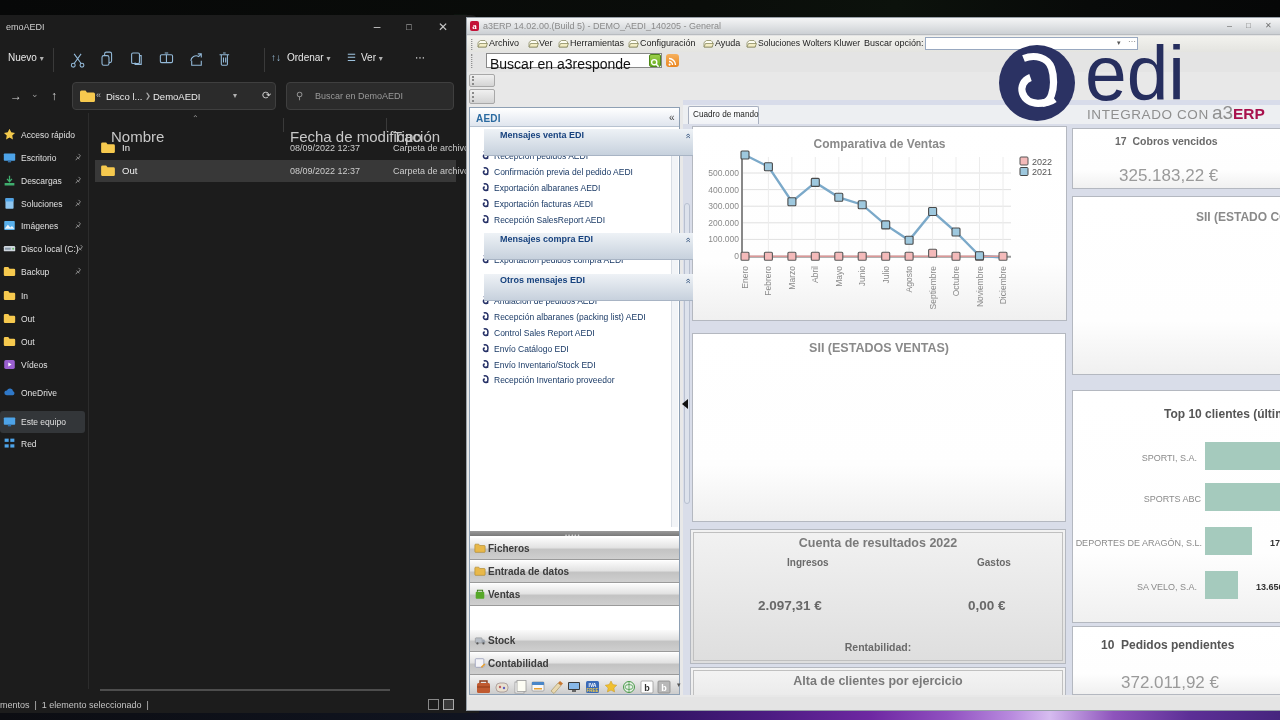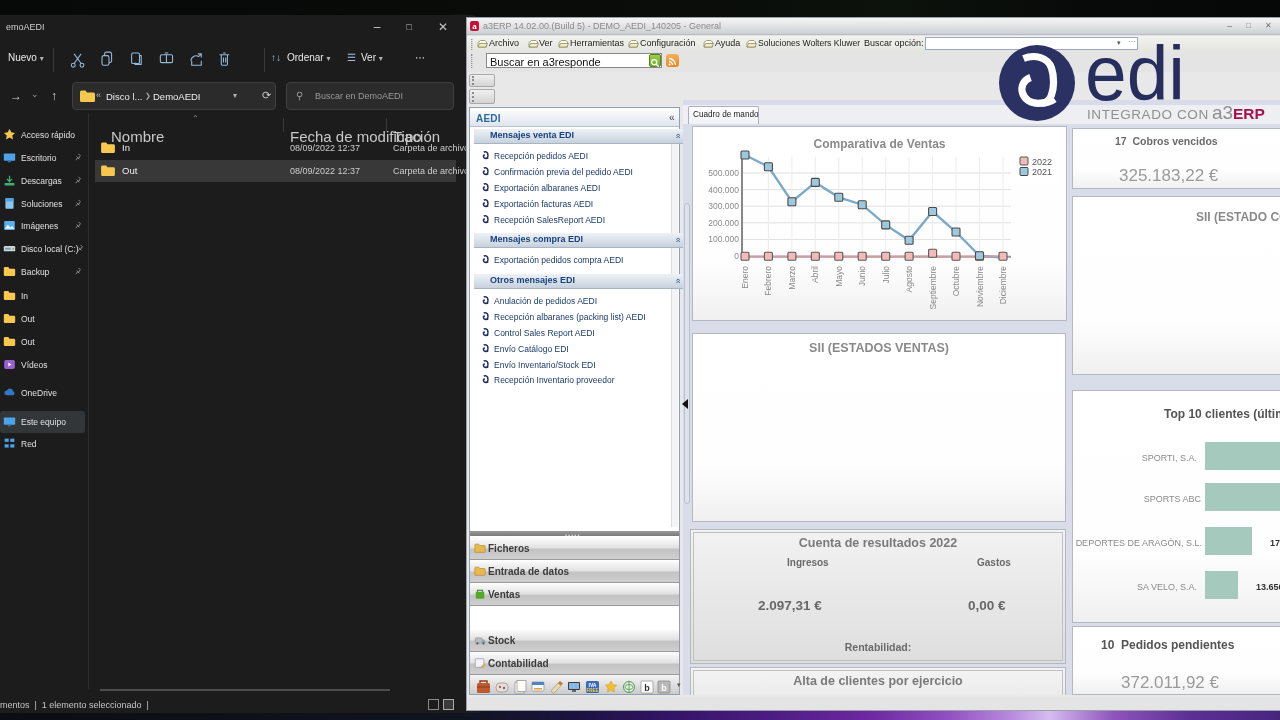--- a/index.html
+++ b/index.html
@@ -44,21 +44,21 @@
 #erp-title{left:0;top:0;width:100%;height:17px;background:linear-gradient(180deg,#f4f5f6 0%,#e3e5e7 45%,#ccd0d4 100%);border-bottom:1px solid #b8bcc0;}
 #erp-menu{left:0;top:18px;width:100%;height:16px;background:linear-gradient(180deg,#f2f2ee 0%,#e4e4e0 100%);}
 .mitem{position:absolute;top:2px;font-size:9px;color:#1c1c1c;}
 .mfold{position:absolute;top:3px;width:11px;height:9px;}
 #erp-search{left:0;top:34px;width:100%;height:20px;}
 #erp-client{left:0;top:54px;width:100%;height:625px;background:#e8e8e8;}
 #erp-status{left:0;top:679px;width:100%;height:14px;background:linear-gradient(180deg,#f2f2f2,#d9d9d9);border-top:1px solid #aaa;font-size:8px;color:#333;}
 
 #nav{position:absolute;left:2px;top:35px;width:211px;height:588px;background:#fff;border:1px solid #8ea0b4;}
 #nav-head{position:absolute;left:0;top:0;width:100%;height:19px;background:linear-gradient(180deg,#ffffff,#dfe5ee);border-bottom:1px solid #b7c2d0;}
-.grp{position:absolute;left:4px;width:209px;height:15px;background:linear-gradient(180deg,#eef2f6,#c7d1dd);border-bottom:1px solid #a8b4c4;z-index:3;}
+.grp{position:absolute;left:14px;width:209px;height:27px;background:linear-gradient(180deg,#eef2f6,#c7d1dd);border-bottom:1px solid #a8b4c4;z-index:3;}
 .grp .gt{position:absolute;left:16px;top:1px;font-size:9px;font-weight:bold;color:#17427e;}
 .grp .gc{position:absolute;right:3px;top:2px;font-size:9px;color:#30507c;transform:rotate(-90deg);}
 .navitem{position:absolute;left:0;width:209px;height:16px;}
 .navitem .aic{position:absolute;left:10px;top:2px;width:11px;height:11px;}
 .navitem .nt{position:absolute;left:24px;top:3px;font-size:8.5px;color:#1a3a66;white-space:nowrap;}
 .acc{position:absolute;left:0;width:209px;height:22px;background:linear-gradient(180deg,#fbfbfb 0%,#e3e3e3 45%,#c3c3c3 55%,#cfcfcf 100%);border-bottom:1px solid #9a9a9a;}
 .acc .at{position:absolute;left:18px;top:5px;font-size:10px;font-weight:bold;color:#3c3c3c;}
 .acc .ai{position:absolute;left:4px;top:4px;width:12px;height:12px;}
 
 #dash{position:absolute;left:216px;top:33px;width:597px;height:590px;overflow:hidden;background:#d9dde9;}
@@ -321,21 +321,21 @@
       </svg>
       <div class="mitem" style="left:291px;font-size:8.6px;">Soluciones Wolters Kluwer</div>
     <div class="mitem" style="left:397px;">Buscar opción:</div>
     <div class="abs" style="left:458px;top:1px;width:213px;height:13px;background:#fff;border:1px solid #98a8c0;"></div>
     <div class="abs" style="left:650px;top:3px;font-size:7px;color:#555;">▾</div>
     <div class="abs" style="left:661px;top:1px;font-size:8px;color:#888;">⋯</div>
   </div>
   <div id="erp-search" class="abs">
     <div class="abs" style="left:4px;top:2px;width:2px;height:14px;border-left:1px dotted #909090;border-right:1px dotted #c8c8c8;"></div>
     <div class="abs" style="left:19px;top:1px;width:176px;height:15px;background:#fff;border:1px solid #888;"></div>
-    <div class="abs" style="left:23px;top:4px;font-size:11px;color:#111;">Buscar en a3responde</div>
+    <div class="abs" style="left:23px;top:4px;font-size:14px;color:#111;">Buscar en a3responde</div>
     <div class="abs" style="left:182px;top:2px;width:12px;height:13px;background:linear-gradient(180deg,#9ccf4a,#6aaf22);border:1px solid #4e8818;border-radius:2px;">
       <svg width="10" height="11" viewBox="0 0 10 11">
           <circle cx="4.2" cy="4.2" r="2.6" fill="none" stroke="#fff" stroke-width="1.4"></circle>
           <path d="M6.2 6.2 L8.6 8.8" stroke="#fff" stroke-width="1.6"></path>
         </svg>
     </div>
     <div class="abs" style="left:199px;top:2px;width:13px;height:13px;background:linear-gradient(180deg,#f6b15e,#ea8620);border-radius:3px;">
       <svg width="13" height="13" viewBox="0 0 13 13">
           <g fill="none" stroke="#fff" stroke-width="1.4">
             <path d="M3 10 a0 0 0 0 1 0 0"></path>

